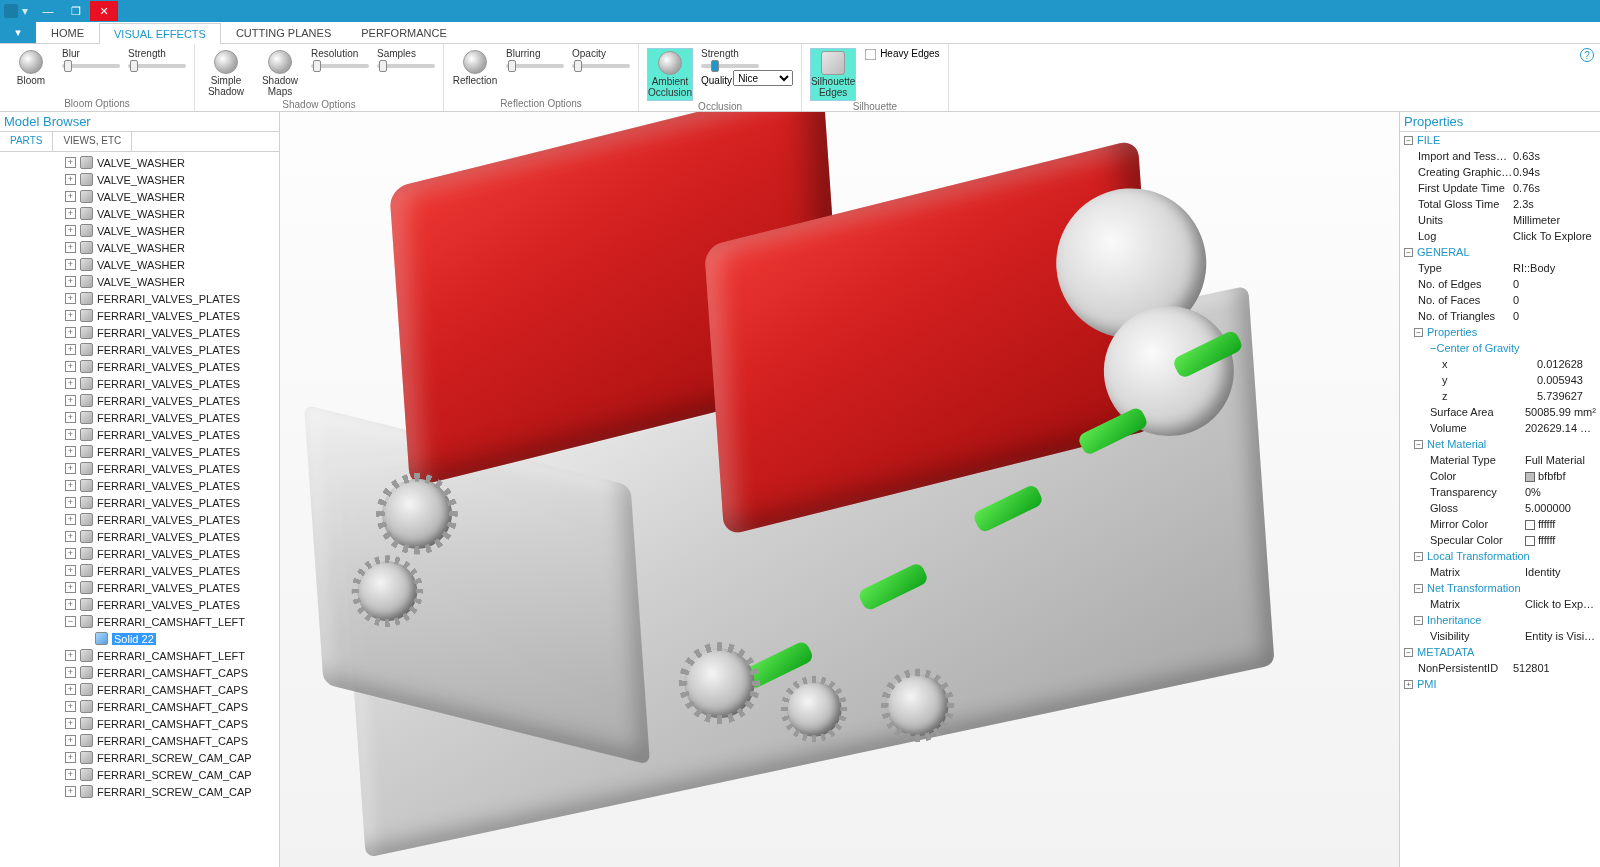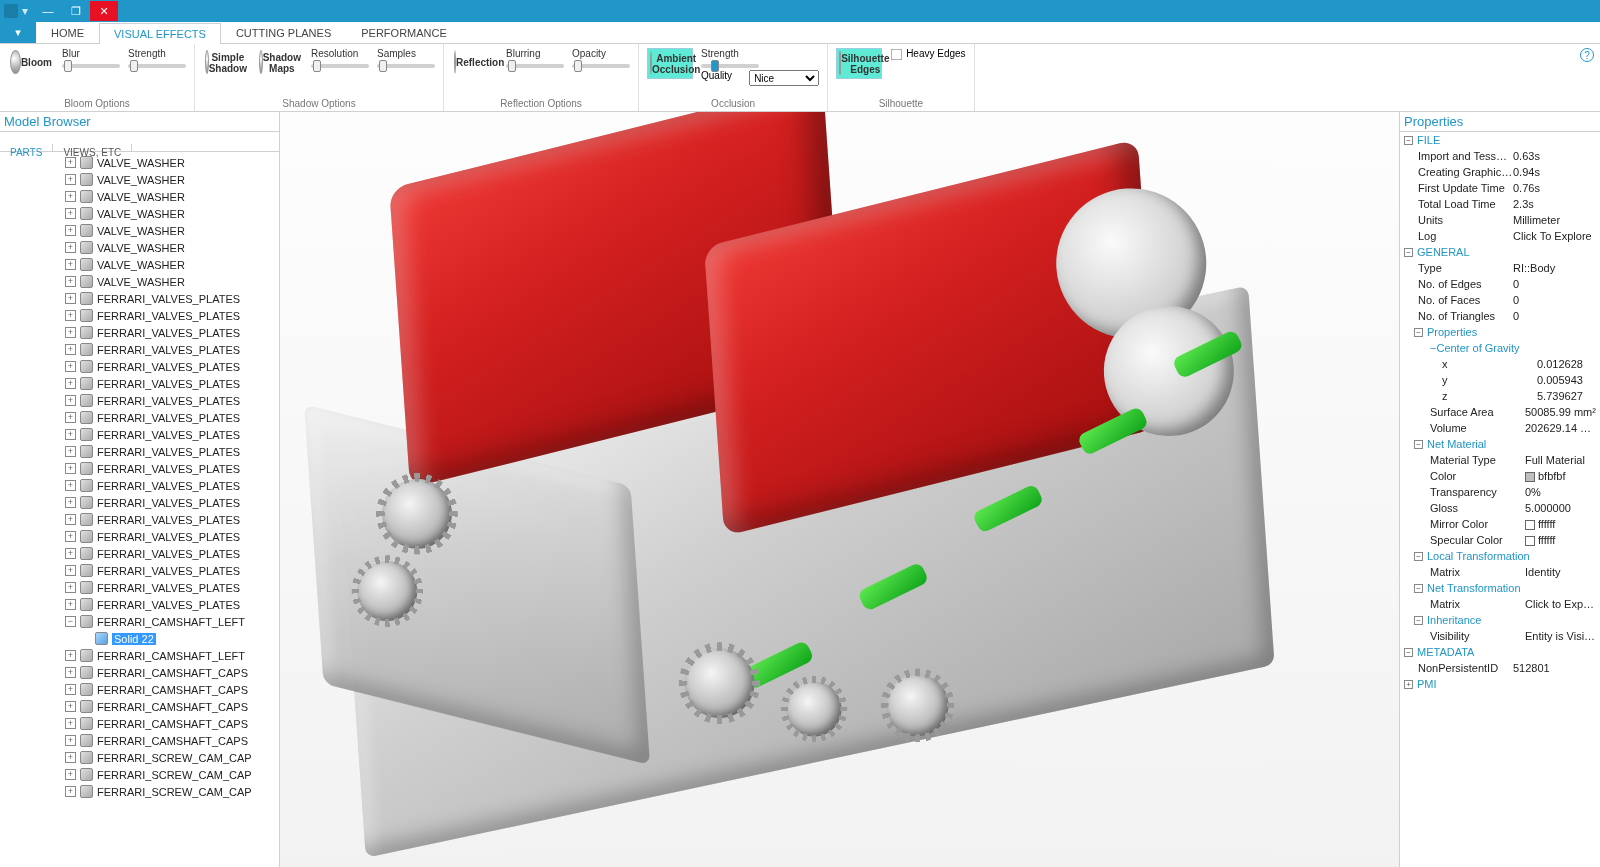--- a/index.html
+++ b/index.html
@@ -15,36 +15,36 @@
 
 .ribbon-tabs { height: 22px; background: #fff; border-bottom: 1px solid #d0d0d0; display: flex; align-items: flex-end; font-size: 11px; }
 .ribbon-tabs .file-tab { width: 36px; height: 22px; background: #2196c8; color: #fff; display: flex; align-items: center; justify-content: center; }
 .ribbon-tabs .tab { padding: 4px 14px; color: #444; cursor: pointer; border: 1px solid transparent; border-bottom: none; }
 .ribbon-tabs .tab.active { background: #fff; border-color: #d0d0d0; color: #2196c8; position: relative; top: 1px; }
 
 .ribbon-body { height: 68px; background: #fff; border-bottom: 1px solid #d0d0d0; display: flex; position: relative; }
 .ribbon-group { padding: 4px 8px 0 8px; border-right: 1px solid #e0e0e0; display: flex; flex-direction: column; position: relative; }
 .ribbon-group .group-content { display: flex; align-items: flex-start; gap: 8px; flex: 1; }
 .ribbon-group .group-label { text-align: center; font-size: 10px; color: #777; padding-bottom: 2px; }
-.rbtn { display: flex; flex-direction: row; align-items: center; width: 46px; cursor: pointer; font-size: 10px; color: #333; text-align: center; padding: 2px; font-weight: bold; }
+.rbtn { display: flex; flex-direction: column; align-items: center; width: 46px; cursor: pointer; font-size: 10px; color: #333; text-align: center; padding: 2px; }
 .rbtn.toggled { background: #5eead4; border: 1px solid #9ccde4; }
 .rbtn .ricon { width: 24px; height: 24px; border-radius: 50%; background: radial-gradient(circle at 35% 35%, #fff, #b0b0b0 60%, #888 100%); display: inline-block; border: 1px solid #999; margin-bottom: 1px; }
 .rbtn .ricon.cube { border-radius: 3px; background: linear-gradient(135deg,#e8e8e8,#bbb); }
 .rctrl { display: flex; flex-direction: column; font-size: 10px; color: #333; gap: 1px; }
 .rctrl label { color: #333; }
 .slider { width: 58px; height: 4px; background: #d0d0d0; border-radius: 2px; position: relative; margin-top: 4px; }
 .slider .thumb { position: absolute; top: -4px; width: 8px; height: 12px; background: #f0f0f0; border: 1px solid #888; border-radius: 2px; }
 .ribbon-help { position: absolute; right: 6px; top: 4px; width: 14px; height: 14px; border: 1px solid #2196c8; border-radius: 50%; color: #2196c8; font-size: 10px; display: flex; align-items: center; justify-content: center; }
 
 
 .main { display: flex; height: calc(867px - 22px - 22px - 68px); }
 .left-panel { width: 280px; border-right: 1px solid #d0d0d0; display: flex; flex-direction: column; }
 .panel-title { font-size: 13px; color: #2196c8; padding: 2px 4px; border-bottom: 1px solid #d0d0d0; }
 .browser-tabs { display: flex; height: 20px; border-bottom: 1px solid #d0d0d0; font-size: 10px; }
-.browser-tabs .btab { padding: 3px 10px; color: #555; border-right: 1px solid #d0d0d0; cursor: pointer; margin-top: 12px; }
+.browser-tabs .btab { padding: 3px 10px; color: #555; border-right: 1px solid #d0d0d0; cursor: pointer; }
 .browser-tabs .btab.active { color: #2196c8; background: #fff; }
 .tree { flex: 1; overflow-y: auto; overflow-x: hidden; font-size: 11px; color: #222; padding: 2px 0 2px 50px; position: relative; }
 .tree::-webkit-scrollbar { width: 16px; }
 .tree::-webkit-scrollbar-thumb { background: #c0c0c0; border: 1px solid #a0a0a0; }
 .tree::-webkit-scrollbar-track { background: #f0f0f0; }
 .tree-item { display: flex; align-items: center; height: 17px; white-space: nowrap; padding-left: 15px; }
 .tree-item.child { padding-left: 30px; }
 .tree-item .exp { width: 11px; height: 11px; border: 1px solid #888; color: #666; font-size: 9px; line-height: 9px; text-align: center; margin-right: 4px; cursor: pointer; flex-shrink: 0; }
 .tree-item .ticon { width: 13px; height: 13px; background: linear-gradient(135deg,#e0e0e0,#aaa); border: 1px solid #888; border-radius: 2px; margin-right: 4px; flex-shrink: 0; }
 .tree-item.selected .label { background: #3399ff; color: #fff; padding: 0 2px; }
@@ -70,21 +70,21 @@
 
 
 .engine { position: absolute; left: -30px; top: -30px; width: 1100px; height: 780px; transform: rotate(-4deg); }
 .cover { position: absolute; border-radius: 18px; background: linear-gradient(160deg, #ef3a36 0%, #d21f1f 40%, #a50f0f 100%); box-shadow: inset -18px -10px 30px rgba(0,0,0,0.35), inset 14px 10px 22px rgba(255,255,255,0.25); }
 .block { position: absolute; background: linear-gradient(160deg,#f0f0f0,#cfcfcf 40%,#a8a8a8); border-radius: 10px; box-shadow: inset -10px -10px 20px rgba(0,0,0,0.25), inset 8px 8px 15px rgba(255,255,255,0.4); }
 .gear { position: absolute; width: 70px; height: 70px; border-radius: 50%; background: radial-gradient(circle at 40% 35%, #f5f5f5, #bcbcbc 55%, #8f8f8f); box-shadow: inset -4px -4px 8px rgba(0,0,0,0.4); }
 .gear::before { content: ""; position: absolute; inset: -6px; border-radius: 50%; background: repeating-conic-gradient(#999 0 8deg, transparent 8deg 18deg); -webkit-mask: radial-gradient(circle, transparent 55%, #000 56%); mask: radial-gradient(circle, transparent 55%, #000 56%); }
 .shaft { position: absolute; background: linear-gradient(160deg,#5de84f,#0fa41a); border-radius: 8px; }
 .cyl { position: absolute; border-radius: 50%; background: radial-gradient(circle at 38% 35%, #fafafa, #d4d4d4 55%, #a9a9a9); box-shadow: inset -8px -6px 14px rgba(0,0,0,0.35); }
 
-select.qsel { font-size: 10px; width: 70px; height: 16px; }
+select.qsel { font-size: 10px; width: 60px; height: 16px; }
 input[type=checkbox].he { margin-right: 3px; transform: scale(0.9); }
 </style>
 </head>
 <body>
 
 <div class="titlebar">
   <span class="icon"></span>
   <span style="margin-right:6px;color:#cde8f5">▾</span>
   <div class="winbtn">—</div>
   <div class="winbtn">❐</div>
@@ -178,21 +178,21 @@
           <span class="ricon"></span>
           <span>Ambient Occlusion</span>
         </div>
       <div style="display:flex;flex-direction:column;gap:2px">
         <div class="rctrl">
             <label>Strength</label>
             <div class="slider">
               <div class="thumb" style="left:10px;background:#2196c8"></div>
             </div>
           </div>
-        <div style="display:flex;align-items:flex-start;gap:17px;font-size:10px">
+        <div style="display:flex;align-items:flex-end;gap:1px;font-size:10px">
             <span>Quality</span>
             <select class="qsel"><option>Nice</option></select>
           </div>
       </div>
     </div>
     <div class="group-label">Occlusion</div>
   </div>
 
   <div class="ribbon-group">
     <div class="group-content">
@@ -447,21 +447,21 @@
         </div>
         <div class="prow indent1">
           <span class="pk">Creating Graphics ...</span>
           <span class="pv">0.94s</span>
         </div>
         <div class="prow indent1">
           <span class="pk">First Update Time</span>
           <span class="pv">0.76s</span>
         </div>
         <div class="prow indent1">
-          <span class="pk">Total Load Time</span>
+          <span class="pk">Total Gloss Time</span>
           <span class="pv">2.3s</span>
         </div>
         <div class="prow indent1">
           <span class="pk">Units</span>
           <span class="pv">Millimeter</span>
         </div>
         <div class="prow indent1">
           <span class="pk">Log</span>
           <span class="pv">Click To Explore</span>
         </div>

